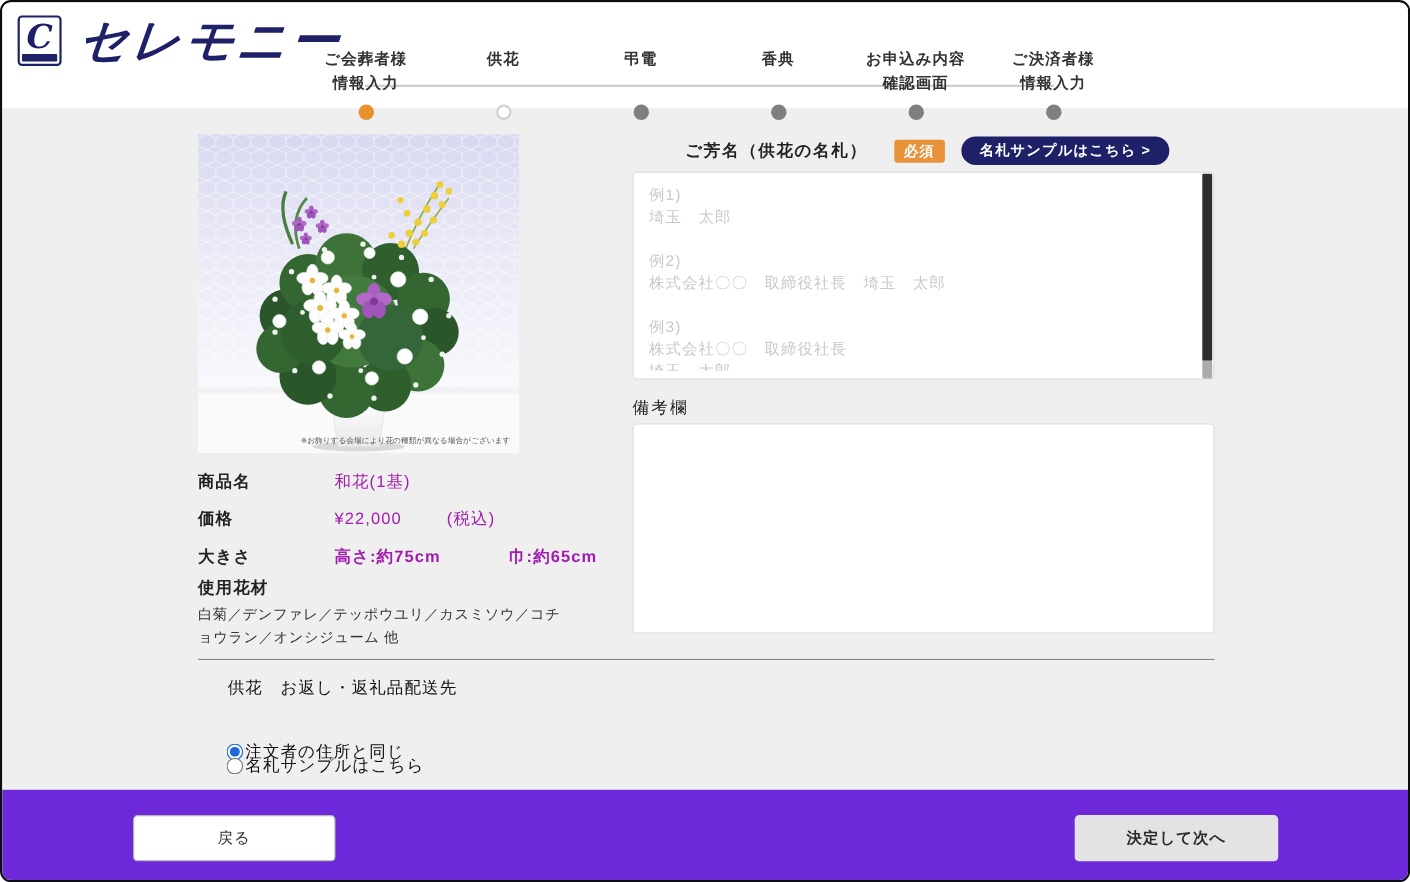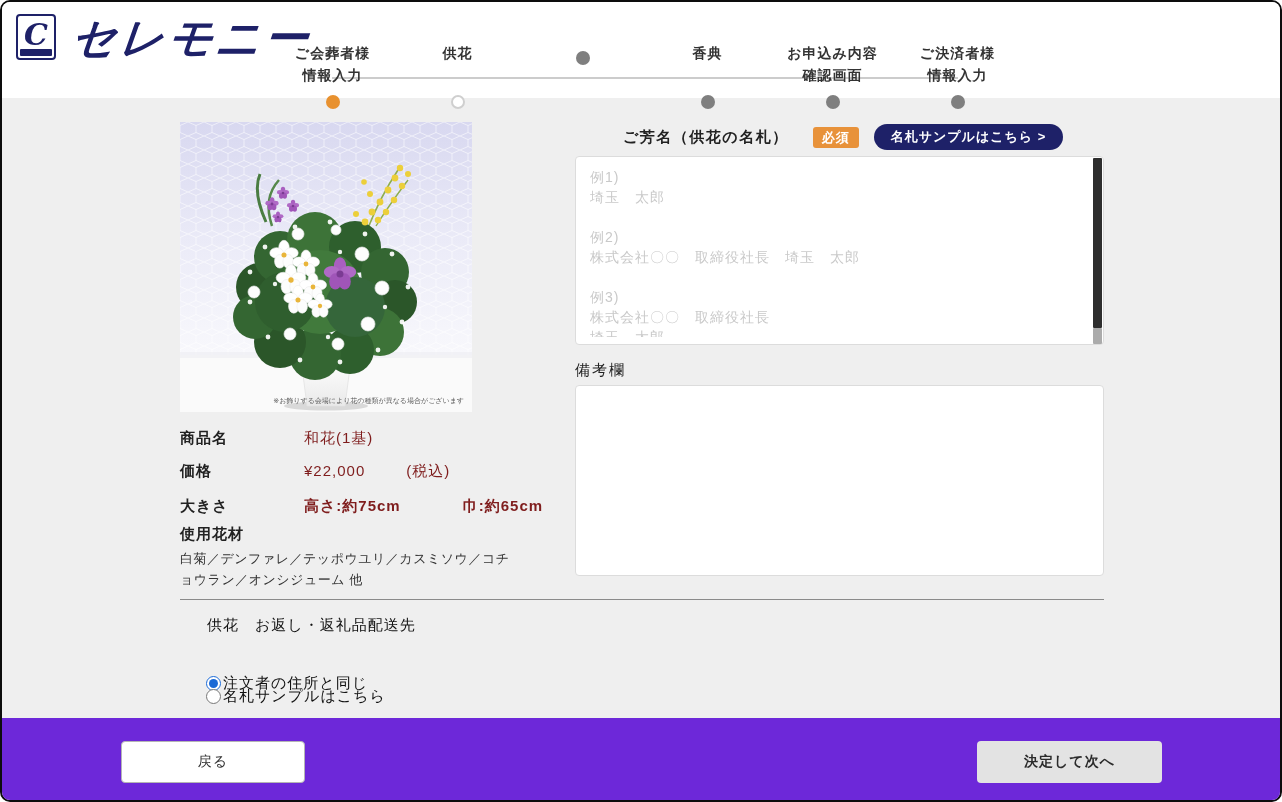--- a/index.html
+++ b/index.html
@@ -56,21 +56,21 @@
   
   .content { position:absolute; left:0; top:96px; width:100%; height:620px; background:#efefef; }
 
   .product-image {
     position:absolute; left:178px; top:24px; width:292px; height:290px;
     display:block;
   }
 
   .prow { position:absolute; left:178px; display:flex; align-items:baseline;gap:40px; }
   .prow .plabel { width:84px; font-size:15px; font-weight:600; color:#222; letter-spacing:1px; }
-  .prow .pvalue { font-size:15px; color:#7f1d1d; letter-spacing:1px; }
+  .prow .pvalue { font-size:15px; color:#a21caf; letter-spacing:1px; }
   .row-name  { top:331px; }
   .row-price { top:364px; }
   .row-size  { top:399px; }
   .price-main { font-size:16px; }
   .price-tax  { font-size:12px; margin-left:1px; }
   .size-val { font-size:13px; font-weight:600; }
   .size-val + .size-val { margin-left:22px; }
   .materials-label {
     position:absolute; left:178px; top:427px; font-size:15px; font-weight:600; color:#222; letter-spacing:1px;
   }
@@ -160,20 +160,21 @@
         <div class="step">
           <div class="step-label">ご会葬者様
 情報入力</div>
           <div class="dot current"></div>
         </div>
         <div class="step">
           <div class="step-label">供花</div>
           <div class="dot open"></div>
         </div>
         <div class="step">
+          <div class="step-label">弔電</div>
           <div class="dot done"></div>
         </div>
         <div class="step">
           <div class="step-label">香典</div>
           <div class="dot done"></div>
         </div>
         <div class="step">
           <div class="step-label">お申込み内容
 確認画面</div>
           <div class="dot done"></div>

